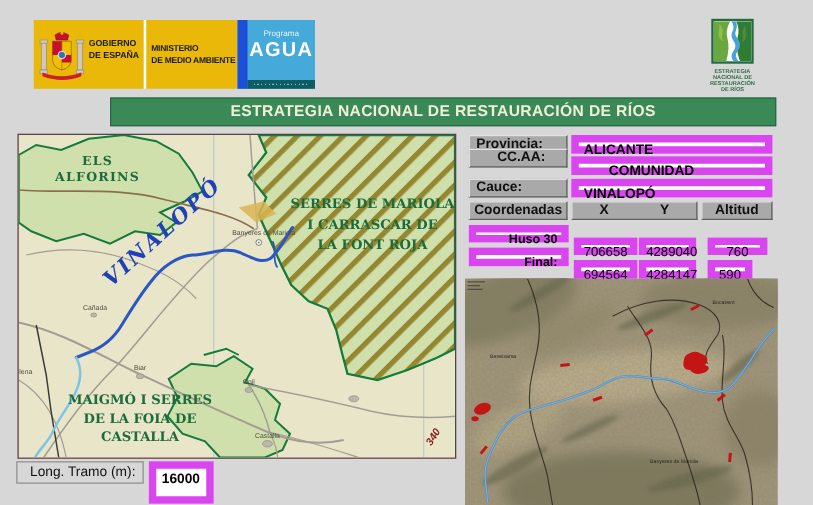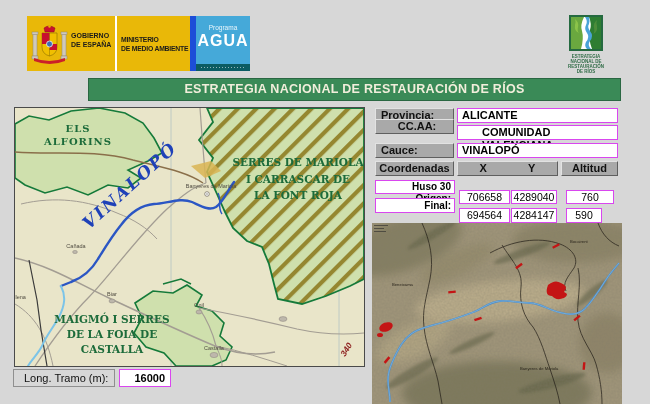--- a/index.html
+++ b/index.html
@@ -3,21 +3,21 @@
 <meta charset="utf-8">
 <style>
   html,body{margin:0;padding:0;background:#d7d7d7;}
   #app{position:relative;width:650px;height:404px;background:#d7d7d7;overflow:hidden;
        font-family:"Liberation Sans",sans-serif;-webkit-font-smoothing:antialiased;}
   .abs{position:absolute;}
 
   
   .gov-block{left:27px;top:16px;width:88px;height:55px;background:#e9b808;}
   .min-block{left:117px;top:16px;width:73px;height:55px;background:#e9b808;border-left:2px solid #fff;margin-left:-2px;}
-  .agua-block{left:192px;top:16px;width:54px;height:55px;background:#45a9d9;border-left:6px solid #1d4ed8;margin-left:-2px;}
+  .agua-block{left:192px;top:16px;width:54px;height:55px;background:#45a9d9;border-left:8px solid #1d4ed8;margin-left:-2px;}
   .gov-text{left:44px;top:16px;font-size:7px;font-weight:bold;color:#1b1b1b;line-height:8.5px;}
   .min-text{padding:20px 0 0 4px;font-size:6.8px;font-weight:bold;color:#1b1b1b;line-height:8.5px;letter-spacing:-0.2px;}
   .agua-small{display:block;text-align:center;margin-top:8px;font-size:6.5px;color:#eaf6fc;}
   .agua-big{display:block;text-align:center;margin-top:1px;font-size:16px;font-weight:bold;color:#ffffff;letter-spacing:1px;}
   .agua-strip{position:absolute;left:0;bottom:0;width:100%;height:7px;background:#0b5c63;
               background-image:repeating-linear-gradient(90deg,rgba(255,255,255,.55) 0 1px,transparent 1px 3px);
               background-size:80% 1px;background-position:center 3px;background-repeat:no-repeat;}
 
   
   .enr-logo{left:569px;top:15px;width:34px;height:36px;background:#fff;border:2px solid #256a40;box-sizing:border-box;}
@@ -28,31 +28,31 @@
              color:#f1eedb;font-weight:bold;font-size:12.5px;text-align:center;line-height:21px;letter-spacing:.3px;}
 
   
   .map-frame{left:14px;top:107px;width:349px;height:258px;border:1px solid #4a4a4a;background:#fca5a5;}
   .sat-frame{left:372px;top:223px;width:250px;height:181px;background:#a2977b;}
 
   
   .raised{background:#a9a9a9;border-top:1px solid #e2e2e2;border-left:1px solid #e2e2e2;
           border-right:1px solid #5f5f5f;border-bottom:1px solid #5f5f5f;box-sizing:border-box;
           font-weight:bold;font-size:11px;color:#111;}
-  .sunken{background:#ffffff;border:1px solid #d946ef;box-sizing:border-box;font-size:11px;color:#000;}
+  .sunken{background:#ffffff;border:6px solid #d946ef;box-sizing:border-box;font-size:11px;color:#000;}
   .flabel{left:375px;width:79px;height:15px;line-height:13px;padding-left:5px;}
   .fvalue{left:457px;width:161px;height:15px;line-height:13px;padding-left:4px;font-weight:bold;}
   .chead{text-align:center;line-height:13px;}
   .rowlab{left:375px;width:80px;height:14px;line-height:12px;text-align:right;padding-right:3px;font-size:10px;font-weight:600;}
   .numbox{height:14px;line-height:12px;text-align:center;font-size:10.5px;margin-top:10px;}
 
   
   .ft-label{left:13px;top:369px;width:102px;height:18px;border:1px solid #8f8f8f;box-sizing:border-box;
             font-size:11px;font-weight:normal;color:#111;line-height:16px;padding-left:10px;}
-  .ft-input{left:119px;top:369px;width:52px;height:18px;line-height:16px;text-align:right;padding-right:5px;font-weight:bold;}
+  .ft-input{left:119px;top:369px;width:52px;height:34px;line-height:16px;text-align:right;padding-right:5px;font-weight:bold;}
 </style>
 </head>
 <body>
 
 <div id="app">
 
   <div class="abs gov-block">
     <svg class="abs" style="left:4px;top:8px;" width="37" height="42" viewBox="0 0 37 42">
       <rect x="2" y="10" width="4" height="22" fill="#cfc9bb" stroke="#8c8677" stroke-width=".5"></rect>
       <rect x="1" y="8" width="6" height="2.5" fill="#cfc9bb" stroke="#8c8677" stroke-width=".5"></rect>

